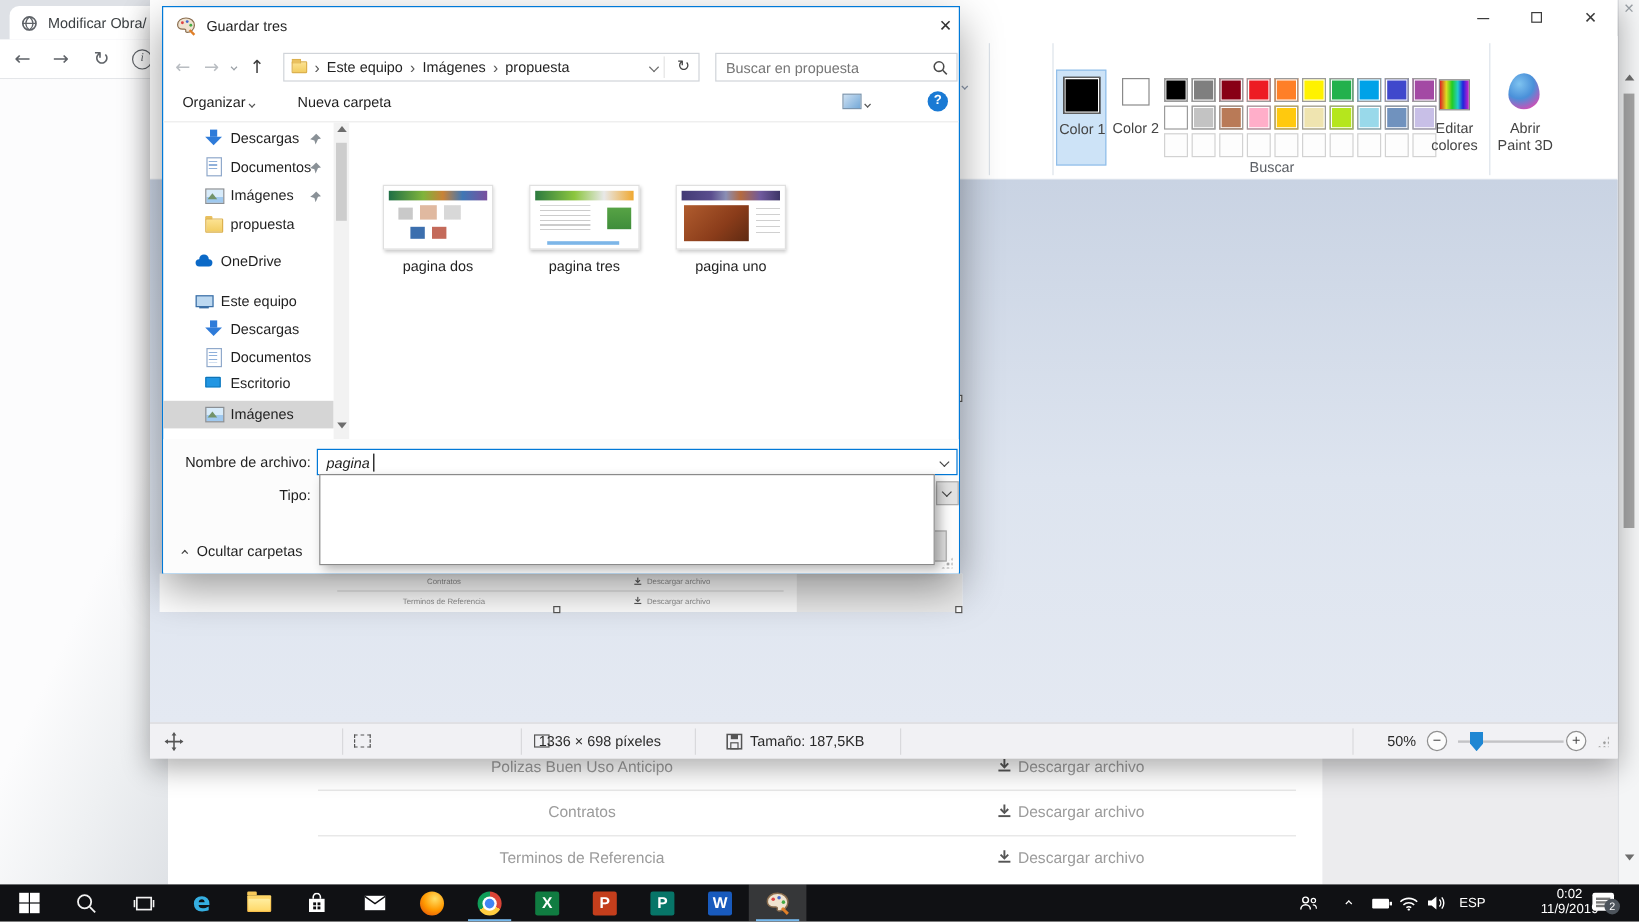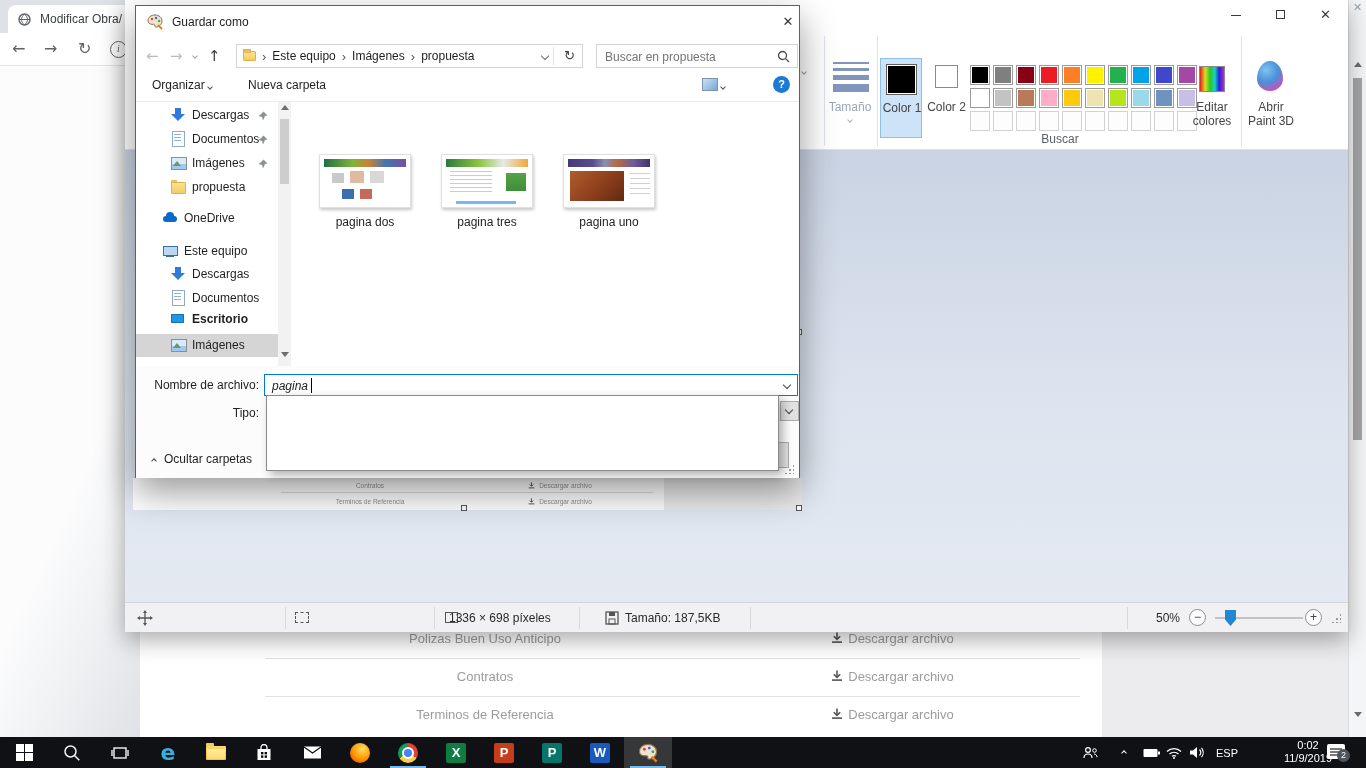--- a/index.html
+++ b/index.html
@@ -228,28 +228,20 @@
   <div class="abs paint">
     <div class="p-btn p-min" style="left:1088px"><i></i></div>
     <div class="p-btn p-max" style="left:1133px"><i></i></div>
     <div class="p-btn p-close" style="left:1178px">✕</div>
     <span class="p-help-chev chev up"></span>
     <div class="p-help">?</div>
 
     <div class="abs ribbon">
       <span class="abs chev sm" style="left:677px;top:40px;color:#8b98ab"></span>
       <div class="vsep" style="left:699px;top:6px;height:110px"></div>
-      <div class="abs" style="left:700px;top:28px;width:50px;height:84px">
-        <span class="tam-bar" style="top:4px;height:2px"></span>
-        <span class="tam-bar" style="top:10px;height:3px"></span>
-        <span class="tam-bar" style="top:17px;height:5px"></span>
-        <span class="tam-bar" style="top:26px;height:8px"></span>
-        <div class="rb-label dis" style="left:0;top:42px;width:50px">Tamaño</div>
-        <span class="abs chev sm" style="left:23px;top:60px;color:#aab4c2"></span>
-      </div>
       <div class="vsep" style="left:752px;top:6px;height:110px"></div>
       <div class="color-btn sel" style="left:755px;width:42px">
         <span class="swatch1"></span>
         <div class="rb-label" style="left:0;top:42px;width:42px">Color 1</div>
       </div>
       <div class="color-btn" style="left:800px;width:43px">
         <span class="swatch2"></span>
         <div class="rb-label" style="left:0;top:42px;width:43px">Color 2</div>
       </div>
       <div class="pal" style="top:35px">
@@ -353,21 +345,21 @@
   </div>
 
   <div class="abs dlg">
     <svg class="abs" style="left:10px;top:7px" width="18" height="18" viewBox="0 0 18 18">
       <path d="M9 2c4 0 7 2.6 7 6s-3 6-6 6c-1 0-1.4-.6-1.2-1.3.2-.8-.3-1.4-1.2-1.4H6c-2.2 0-4-1.5-4-3.6C2 4.3 5 2 9 2z" fill="#efe3d0" stroke="#8a6d4f"></path>
       <circle cx="6" cy="6" r="1.2" fill="#d44"></circle>
         <circle cx="10" cy="5" r="1.2" fill="#46c"></circle>
         <circle cx="13" cy="8" r="1.2" fill="#4a4"></circle>
       <path d="M12 12l4 4" stroke="#e07f28" stroke-width="2"></path>
     </svg>
-    <span class="d-title-txt">Guardar como</span>
+    <span class="d-title-txt">Guardar tres</span>
     <div class="d-close">✕</div>
 
     <span class="d-nav-ic" style="left:10px;color:#b9bdc2">←</span>
     <span class="d-nav-ic" style="left:34px;color:#b9bdc2">→</span>
     <span class="abs chev sm" style="left:57px;top:48px;color:#9aa0a6"></span>
     <span class="d-nav-ic" style="left:72px;color:#3b3b3b">↑</span>
 
     <div class="crumb-box">
       <div class="crumb-inner">
         <span class="folder-ic"></span>
@@ -436,21 +428,21 @@
           <span class="sb-label" style="left:48px">Este equipo</span>
         </div>
         <div class="sb-item" style="top: 161px;">
           <span class="sbi download-icon" style="left:34px"></span>
           <span class="sb-label" style="left:56px">Descargas</span>
         </div>
         <div class="sb-item" style="top: 185px;">
           <span class="sbi document-icon" style="left:34px"></span>
           <span class="sb-label" style="left:56px">Documentos</span>
         </div>
-        <div class="sb-item" style="top: 206px; font-weight: bold;">
+        <div class="sb-item" style="top: 206px;">
           <span class="sbi desktop-icon" style="left:34px"></span>
           <span class="sb-label" style="left:56px">Escritorio</span>
         </div>
         <div class="sb-item sel" style="top: 232px;">
           <span class="sbi image-icon" style="left:34px"></span>
           <span class="sb-label" style="left:56px">Imágenes</span>
         </div>
       </div>
     <div class="d-scroll">
       <span class="tri-up" style="left:3px;top:3px"></span>

